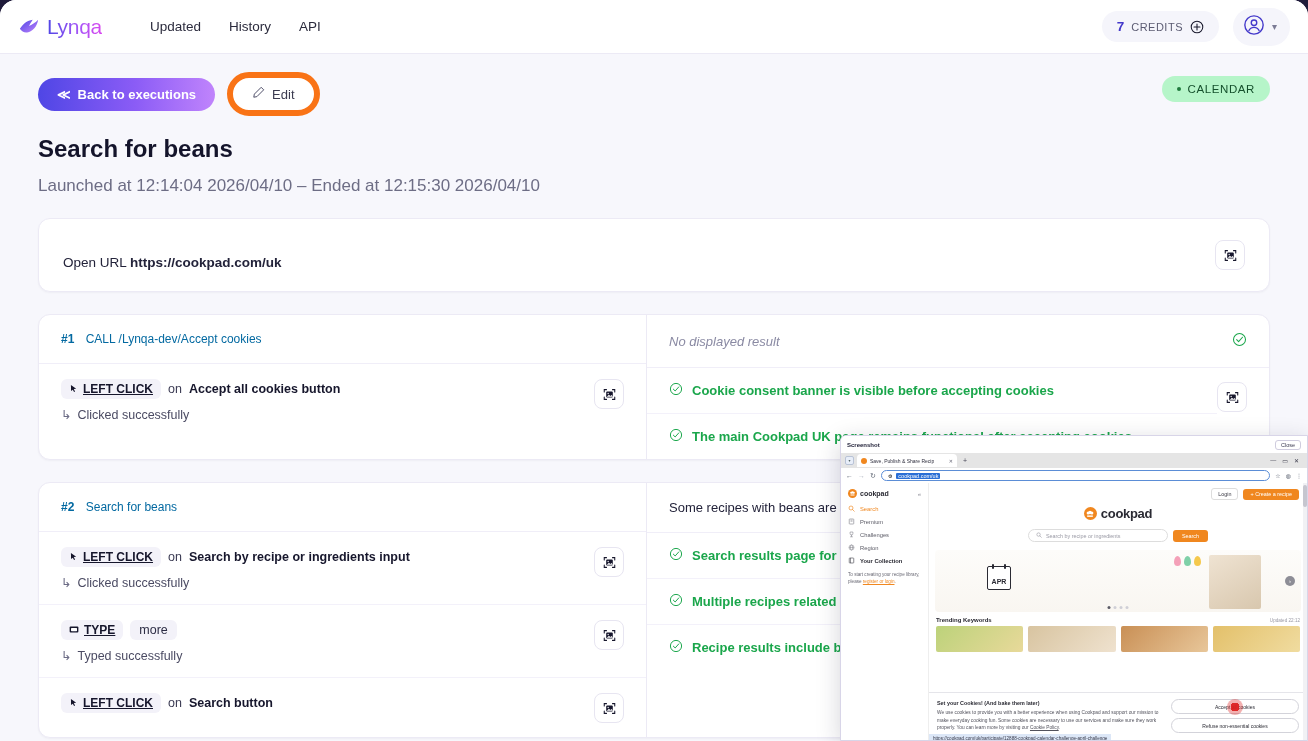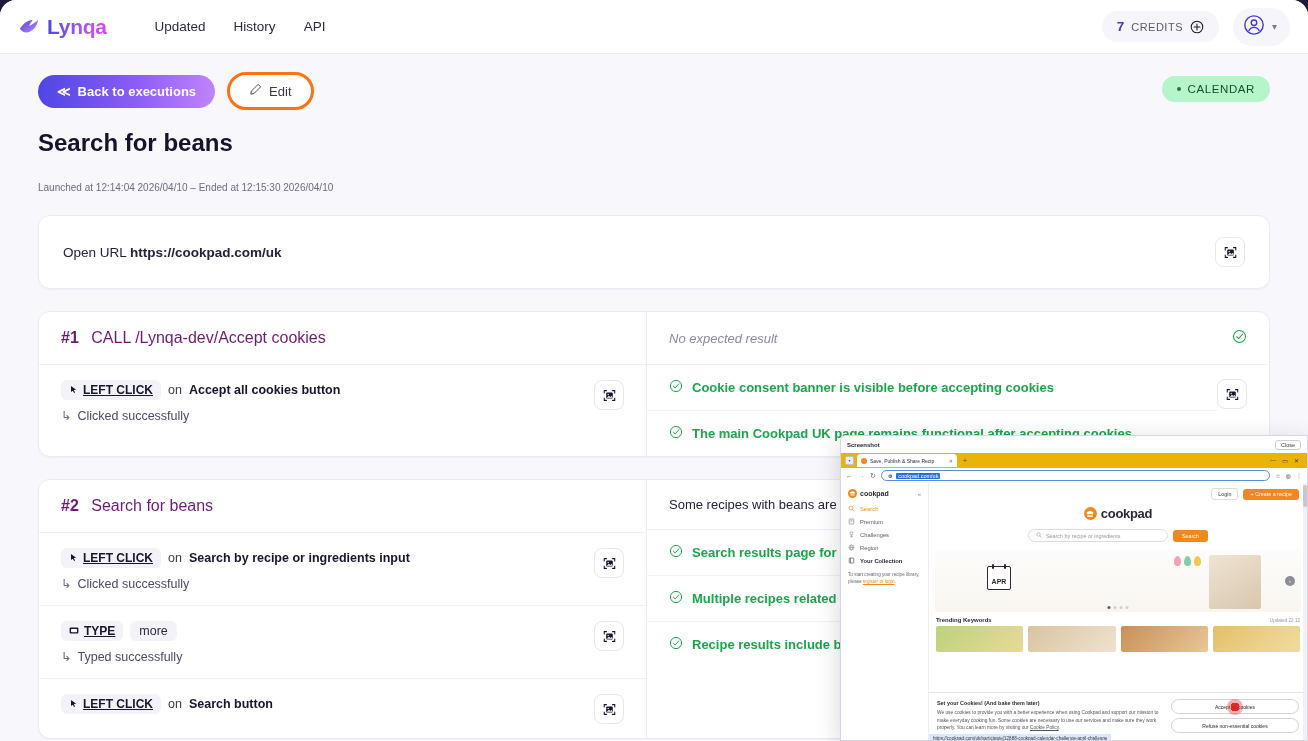--- a/index.html
+++ b/index.html
@@ -20,21 +20,21 @@
   
   .topnav {
     height: 54px; background: #ffffff;
     display: flex; align-items: center;
     padding: 0 18px;
     border-bottom: 1px solid #eceaf5;
   }
   .brand { display: flex; align-items: center; gap: 7px; margin-right: 34px; }
   .brand-mark { width: 22px; height: 22px; }
   .brand-name {
-    font-size: 21px; font-weight: 700; letter-spacing: -.3px;
+    font-size: 21px; font-weight: 400; letter-spacing: -.3px;
     background: linear-gradient(90deg,#4f46e5 0%, #a855f7 60%, #d946ef 100%);
     -webkit-background-clip: text; background-clip: text; color: transparent;
   }
   .navlink {
     font-size: 13.5px; color: #2b2b3d; padding: 6px 14px;
     border-radius: 7px; cursor: pointer;
   }
   .nav-right { margin-left: auto; display: flex; align-items: center; gap: 14px; }
   .credits {
     display: flex; align-items: center; gap: 7px;
@@ -57,60 +57,60 @@
   .actionbar { display: flex; align-items: center; gap: 12px; }
   .btn-back {
     background: linear-gradient(90deg,#4f46e5 0%,#8b5cf6 55%,#c084fc 100%);
     color: #fff; border: none; border-radius: 999px;
     font-size: 13px; font-weight: 600;
     padding: 9px 19px; display: flex; align-items: center; gap: 7px;
     cursor: pointer;
   }
   .btn-edit {
     background: #fff; color: #3b3b50;
-    border: 3px solid #f97316; border-radius: 999px;
+    border: 6px solid #f97316; border-radius: 999px;
     font-size: 13px; font-weight: 500;
     padding: 8px 19px; display: flex; align-items: center; gap: 7px;
     cursor: pointer;
   }
   .status-pill {
     position: absolute; right: 38px; top: 22px;
     background: #b6f5c9; color: #15502c;
     font-size: 11.5px; letter-spacing: .6px; font-weight: 500;
     border-radius: 999px; padding: 7px 15px;
     display: flex; align-items: center; gap: 7px;
   }
   .status-dot { width: 4px; height: 4px; border-radius: 50%; background: #1f7a3d; }
 
   .title { font-size: 24px; font-weight: 700; color: #14142b; margin-top: 19px; }
-  .subtitle { font-size: 10px; color: #6d6d85; margin-top: 25px; }
+  .subtitle { font-size: 17px; color: #6d6d85; margin-top: 13px; }
 
   
   .card {
     background: #fff; border: 1px solid #eceaf5;
     border-radius: 12px; margin-top: 22px;
     box-shadow: 0 1px 2px rgba(20,20,43,.04);
     overflow: hidden;
   }
-  .openurl { padding: 21px 24px; display: flex; align-items: center; min-height: 66px; }
+  .openurl { padding: 21px 24px; display: flex; align-items: flex-end; min-height: 66px; }
   .openurl-text { font-size: 13.5px; color: #23233a; }
   .openurl-text b { font-weight: 700; }
   .shot-btn {
     margin-left: auto;
     width: 30px; height: 30px;
     border: 1px solid #e7e5f1; border-radius: 8px;
     background: #fff; display: flex; align-items: center; justify-content: center;
     cursor: pointer;
   }
 
   .split { display: flex; }
   .split-left { flex: 0 0 608px; border-right: 1px solid #eceaf5; }
   .split-right { flex: 1 1 auto; }
 
-  .step-head { padding: 17px 22px; font-size: 16px; color: #701a75; border-bottom: 1px solid #f0eef8; }
+  .step-head { padding: 17px 22px; font-size: 12px; color: #0369a1; border-bottom: 1px solid #f0eef8; }
   .step-num { font-weight: 700; margin-right: 8px; }
   .exp-head {
     padding: 17px 22px; font-size: 13px; font-style: italic; color: #8a8aa3;
     border-bottom: 1px solid #f0eef8; display: flex; align-items: center;
   }
   .exp-head.solid { font-style: normal; color: #23233a; }
   .exp-check { margin-left: auto; }
 
   .action-row {
     display: flex; align-items: flex-start;
@@ -156,21 +156,21 @@
     box-shadow: 0 6px 24px rgba(20,20,43,.18);
     overflow: hidden;
     font-size: 5px;
   }
   .ov-bar { height: 17px; display: flex; align-items: center; padding: 0 6px; background:#fff; }
   .ov-title { font-size: 6px; font-weight: 700; color: #23233a; }
   .ov-close {
     margin-left: auto; font-size: 5.5px; color: #3b3b50;
     border: 1px solid #cfccde; border-radius: 3px; padding: 1px 5px; cursor: pointer;
   }
-  .ch-win { background: #eab308; height: 289px; position: relative; }
+  .ch-win { background: #e5e5e5; height: 289px; position: relative; }
   .ch-tabs { height: 15px; display: flex; align-items: center; padding: 0 4px; gap: 3px; }
   .ch-tabchev { width: 9px; height: 9px; border: 1px solid #b9c3d6; border-radius: 2px; background:#e8eef9;
      display:flex;align-items:center;justify-content:center;font-size:4px;color:#566; }
   .ch-tab {
     background: #fff; border-radius: 4px 4px 0 0;
     height: 13px; display: flex; align-items: center; gap: 3px;
     padding: 0 4px; min-width: 100px;
   }
   .ch-favicon { width: 6px; height: 6px; border-radius: 50%; background: #f0871f; flex: none; }
   .ch-tabtext { font-size: 5px; color: #30303f; white-space: nowrap; overflow: hidden; }
@@ -403,21 +403,21 @@
                 <rect x="5.6" y="6" width="8.8" height="8" rx="1.2" fill="#16162c"></rect>
                 <circle cx="8.2" cy="8.6" r="0.9" fill="#fff"></circle>
                 <path d="M6.3 13 9.2 10.2l2 1.8 1.5-1.2 1.6 1.6V13z" fill="#fff"></path>
               </svg>
             </div>
           </div>
         </div>
 
         <div class="split-right">
           <div class="exp-head">
-            <span>No expected result</span>
+            <span>No displayed result</span>
             <span class="exp-check">
               <svg viewBox="0 0 20 20" width="15" height="15">
                 <circle cx="10" cy="10" r="8" fill="none" stroke="#1aa64b" stroke-width="1.4"></circle>
                 <path d="M6.2 10.2 8.8 12.8 14 7" fill="none" stroke="#1aa64b" stroke-width="1.4" stroke-linecap="round" stroke-linejoin="round"></path>
               </svg>
             </span>
           </div>
           <div class="exp-list-wrap">
             <div class="exp-list">
               <div class="exp-item">

